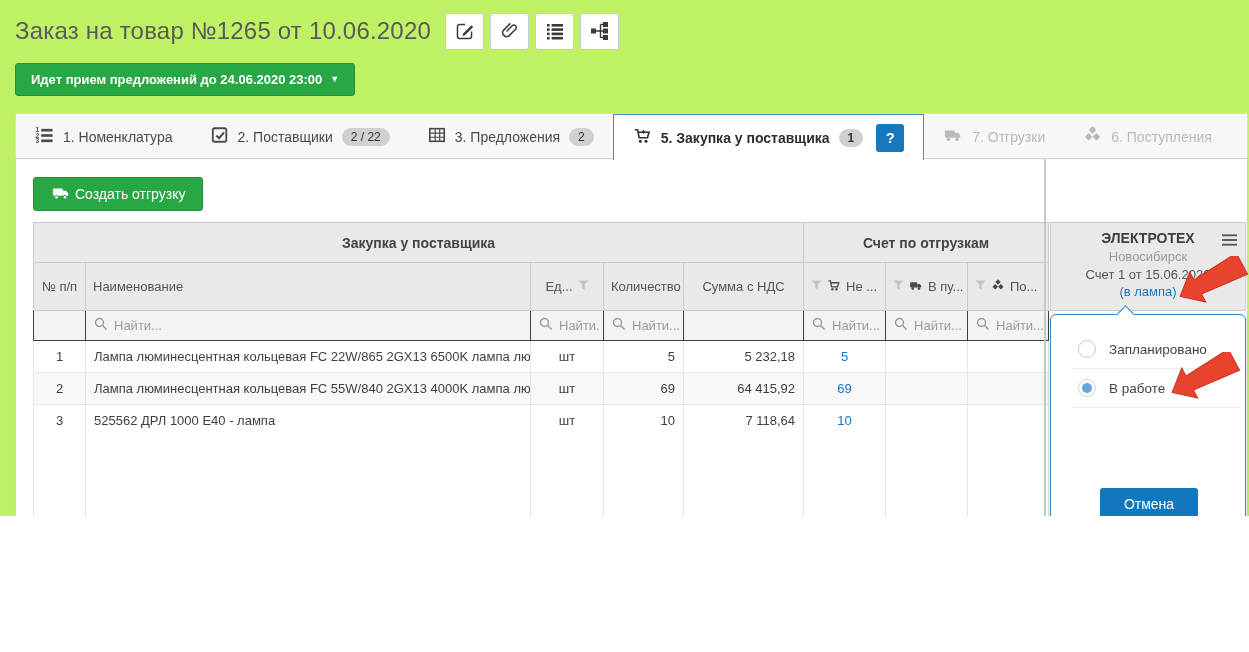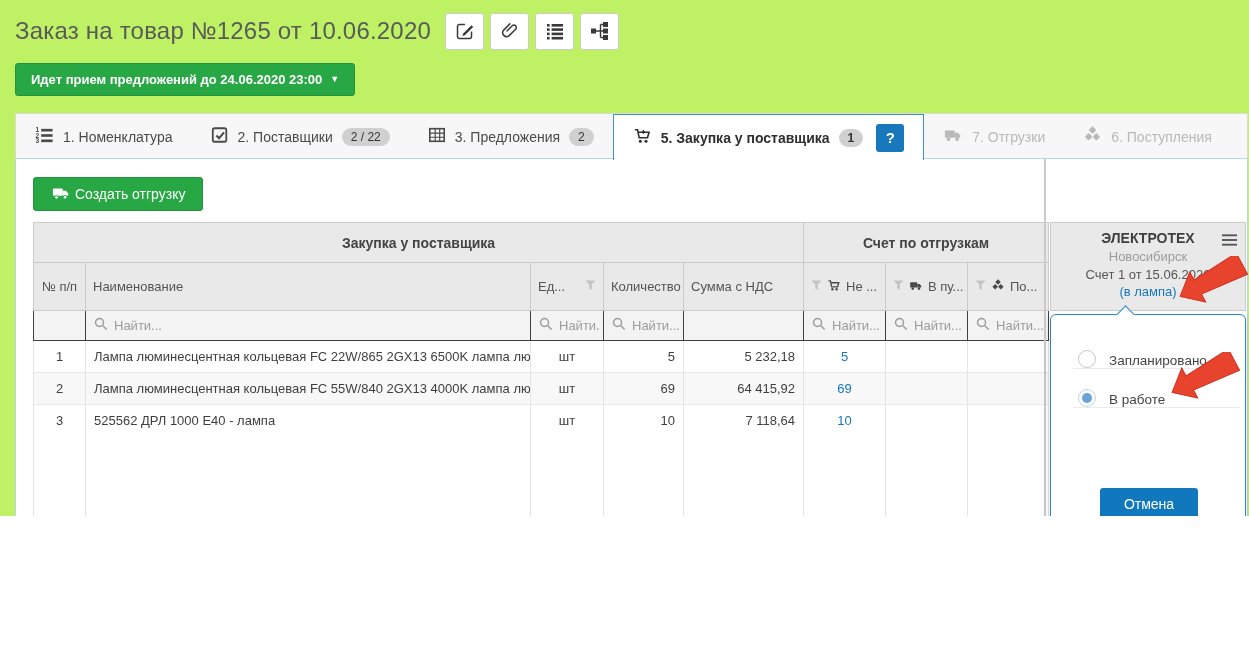--- a/index.html
+++ b/index.html
@@ -42,21 +42,21 @@
                 display:flex; align-items:center; gap:4px; cursor:pointer; z-index:2; font-family:inherit; }
 
   
   .grid { position:absolute; left:33px; top:222px; width:1015px; height:430px; z-index:2; }
   .grid table { width:1015px; height:100%; border-collapse:collapse; table-layout:fixed; }
   .grid th, .grid td { overflow:hidden; white-space:nowrap; }
   .grid thead th { background:#e9e9e9; border:1px solid #cbcbcb; font-weight:normal; color:#555; font-size:13px; }
   tr.group-row th { height:40px; font-weight:bold; font-size:14px; color:#444; text-align:center; }
   tr.head-row th { height:48px; }
   .th-inner { display:flex; align-items:center; gap:5px; padding:0 7px; }
-  .th-right { justify-content:space-between; }
+  .th-right { justify-content:center; }
   .th-center { justify-content:center; }
   .filter-icon { color:#c3c3c3; flex:none; }
   .mini-icon { color:#4a4a4a; flex:none; }
   tr.search-row td { background:#f3f3f3; border:1px solid #404040; height:30px; padding:0 4px; }
   .search-box { display:flex; align-items:center; gap:6px; padding-left:4px; color:#9b9b9b; }
   .search-box svg { flex:none; }
   .search-box input { border:none; outline:none; background:transparent; width:calc(100% - 18px);
                       font-size:13px; color:#777; font-family:inherit; }
   .search-box input::placeholder { color:#9b9b9b; opacity:1; }
   tr.data-row td { height:32px; border-right:1px solid #e4e4e4; border-left:1px solid #e4e4e4;
@@ -82,21 +82,21 @@
   .supplier-invoice { font-size:13px; color:#555; margin-top:3px; }
   .supplier-status { font-size:13px; color:#1778be; margin-top:2px; cursor:pointer; display:inline-block; }
   .supplier-menu { position:absolute; right:8px; top:9px; color:#555; cursor:pointer; }
 
   
   .popup { position:absolute; left:1050px; top:314px; width:196px; height:227px; background:#fff;
            border:1px solid #2b87c8; border-radius:6px; box-shadow:0 3px 8px rgba(0,0,0,.12); z-index:7; }
   .popup .callout { position:absolute; top:-7px; left:68px; width:13px; height:13px; background:#fff;
                     border-left:1px solid #2b87c8; border-top:1px solid #2b87c8; transform:rotate(45deg); }
   .popup .opts { margin-top:15px; }
-  .opt { display:flex; align-items:flex-end; gap:13px; height:38px; padding-left:27px; cursor:pointer; }
+  .opt { display:flex; align-items:center; gap:13px; height:38px; padding-left:27px; cursor:pointer; }
   .opt-label { font-size:13.5px; color:#444; }
   .radio { width:18px; height:18px; border:1px solid #c9c9c9; border-radius:50%; background:#fff;
            display:flex; align-items:center; justify-content:center; flex:none; }
   .radio.checked { border-color:#bed7ec; }
   .radio.checked::after { content:""; width:10px; height:10px; border-radius:50%; background:#68a4d9; }
   .sep { border-bottom:1px solid #ebebeb; margin:0 5px 0 22px; }
   .cancel-btn { position:absolute; left:49px; top:173px; width:98px; height:31px; background:#1178be; color:#fff;
                 border:none; border-radius:3px; font-size:14px; cursor:pointer; font-family:inherit; }
 
   

